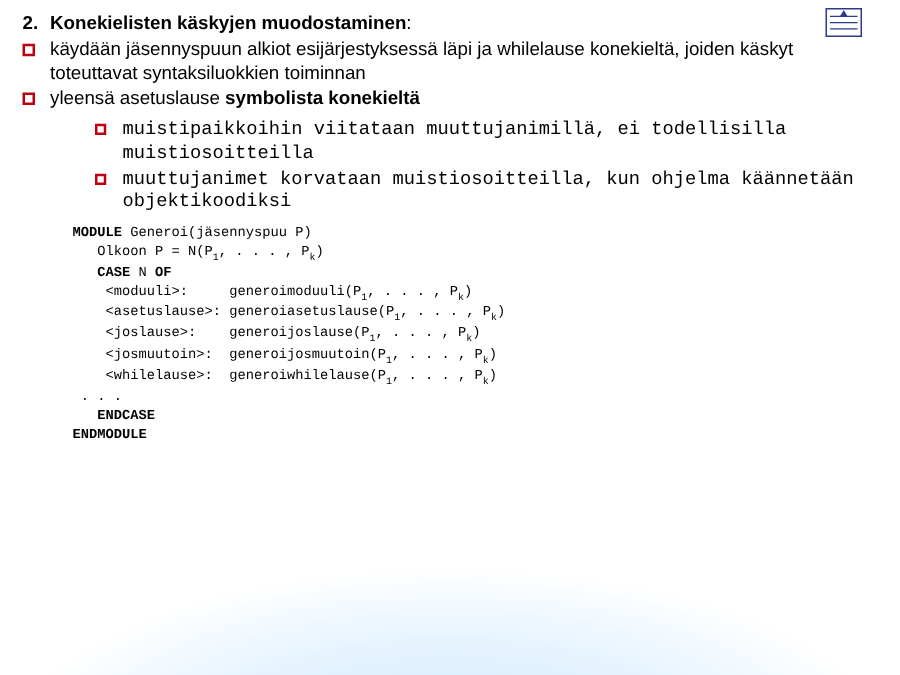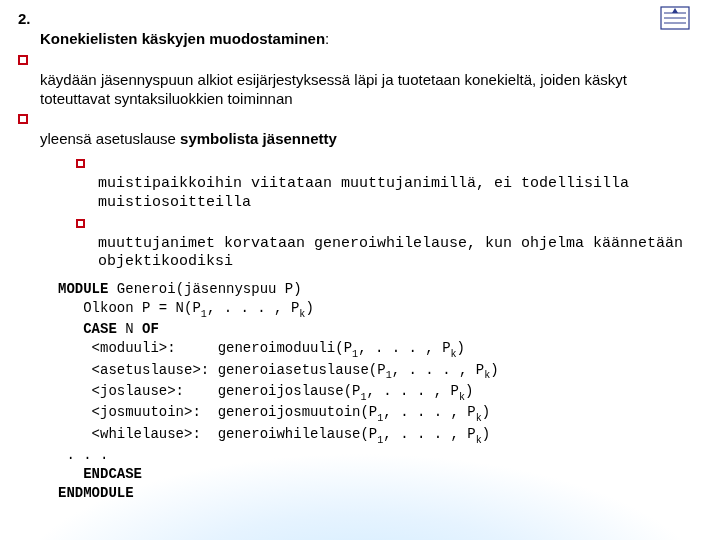--- a/index.html
+++ b/index.html
@@ -38,32 +38,32 @@
     justify-content: flex-start;
     padding-top: 4px;
   }
   .sq {
     width: 10px;
     height: 10px;
     border: 2px solid #c00010;
     background: #fff;
     box-sizing: border-box;
   }
-  .txt { flex: 1; line-height: 1.25; margin-top: 20px; }
+  .txt { flex: 1; line-height: 1.25; }
   .bold { font-weight: bold; }
   .sublist {
     margin: 6px 0 8px 58px;
     font-family: Liberation Mono, monospace;
   }
   .sublist .row .bullet { width: 22px; flex:0 0 22px; }
   .sublist .sq { width: 9px; height: 9px; border-width: 2px; }
   .code {
     margin: 4px 0 0 40px;
     font-family: "Courier New", Courier, monospace;
-    font-size: 14px;
+    font-size: 11px;
     line-height: 1.35;
     white-space: pre;
   }
   .code b { font-weight: bold; }
   .sub { font-size: 0.72em; vertical-align: sub; position: relative; top: 0.1em; }
   .logo {
     position: absolute;
     top: 6px;
     right: 30px;
     width: 30px;
@@ -91,44 +91,44 @@
     <div class="txt">
       <span class="bold">Konekielisten käskyjen muodostaminen</span><span>:</span>
     </div>
   </div>
 
 
   <div class="row">
     <div class="bullet">
         <div class="sq"></div>
       </div>
-    <div class="txt">käydään jäsennyspuun alkiot esijärjestyksessä läpi ja tuotetaan konekieltä, joiden käskyt toteuttavat syntaksiluokkien toiminnan</div>
+    <div class="txt">käydään jäsennyspuun alkiot esijärjestyksessä läpi ja whilelause konekieltä, joiden käskyt toteuttavat syntaksiluokkien toiminnan</div>
   </div>
 
   <div class="row">
     <div class="bullet">
         <div class="sq"></div>
       </div>
     <div class="txt">
-      <span>yleensä asetuslause </span><span class="bold">symbolista jäsennetty</span>
+      <span>yleensä asetuslause </span><span class="bold">symbolista konekieltä</span>
     </div>
   </div>
 
   <div class="sublist">
     <div class="row">
       <div class="bullet">
           <div class="sq"></div>
         </div>
       <div class="txt">muistipaikkoihin viitataan muuttujanimillä, ei todellisilla muistiosoitteilla</div>
     </div>
     <div class="row">
       <div class="bullet">
           <div class="sq"></div>
         </div>
-      <div class="txt">muuttujanimet korvataan generoiwhilelause, kun ohjelma käännetään objektikoodiksi</div>
+      <div class="txt">muuttujanimet korvataan muistiosoitteilla, kun ohjelma käännetään objektikoodiksi</div>
     </div>
   </div>
 
   <div class="code"><span><b>MODULE</b><span> Generoi(jäsennyspuu P)</span></span>
 <span><span>   Olkoon P = N(P</span><span class="sub">1</span><span>, . . . , P</span><span class="sub">k</span><span>)</span></span>
 <span><span>   </span><b>CASE</b><span> N </span><b>OF</b></span>
 <span><span>    &lt;moduuli&gt;:     generoimoduuli(P</span><span class="sub">1</span><span>, . . . , P</span><span class="sub">k</span><span>)</span></span>
 <span><span>    &lt;asetuslause&gt;: generoiasetuslause(P</span><span class="sub">1</span><span>, . . . , P</span><span class="sub">k</span><span>)</span></span>
 <span><span>    &lt;joslause&gt;:    generoijoslause(P</span><span class="sub">1</span><span>, . . . , P</span><span class="sub">k</span><span>)</span></span>
 <span><span>    &lt;josmuutoin&gt;:  generoijosmuutoin(P</span><span class="sub">1</span><span>, . . . , P</span><span class="sub">k</span><span>)</span></span>

